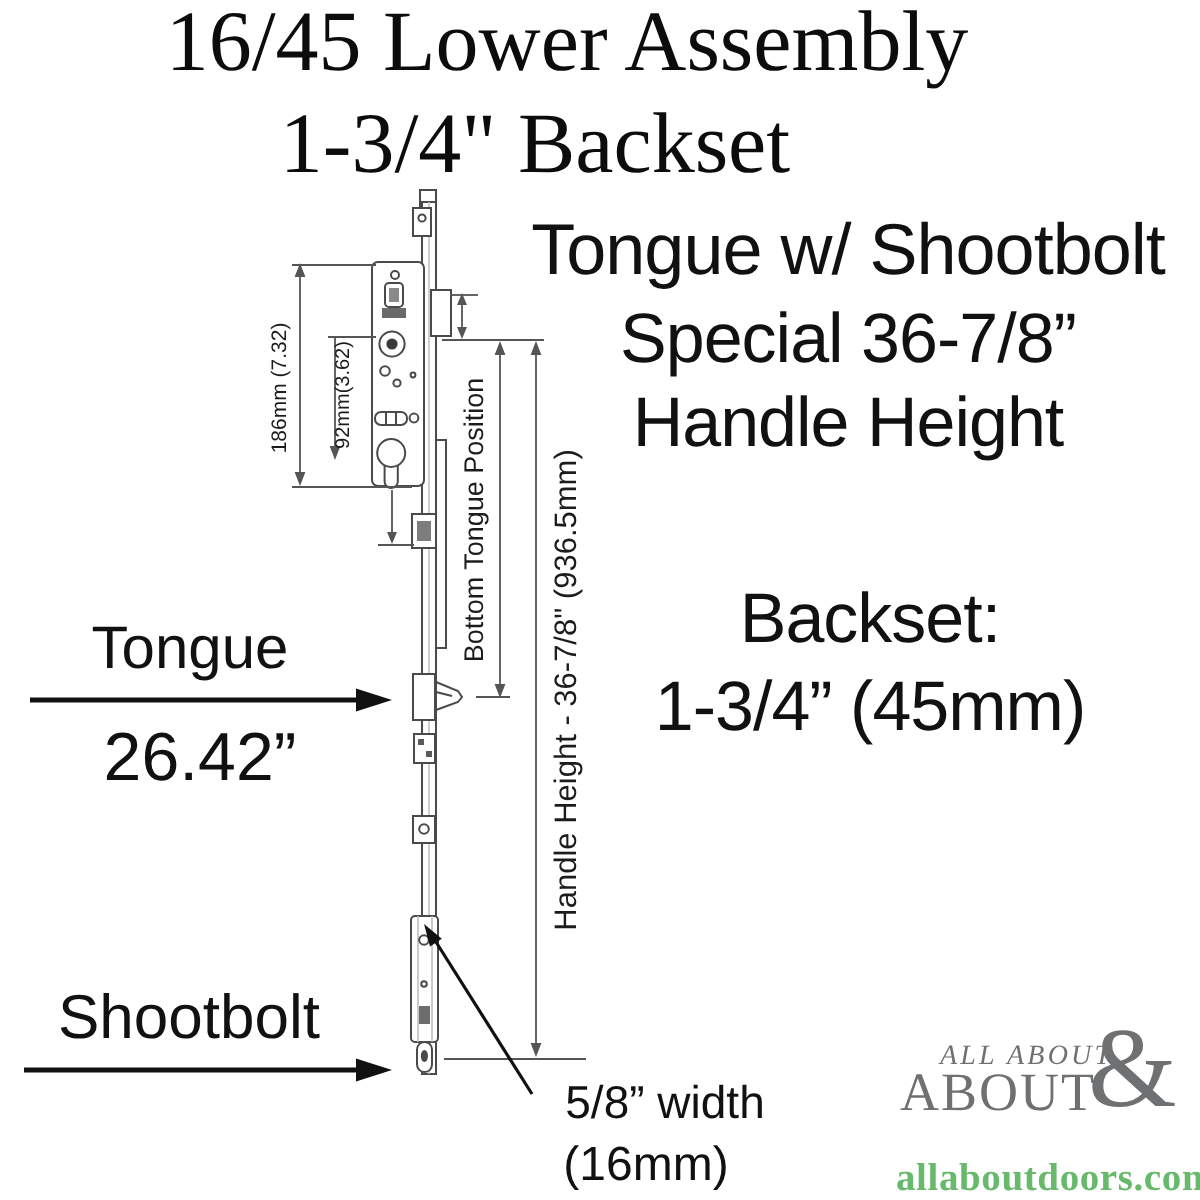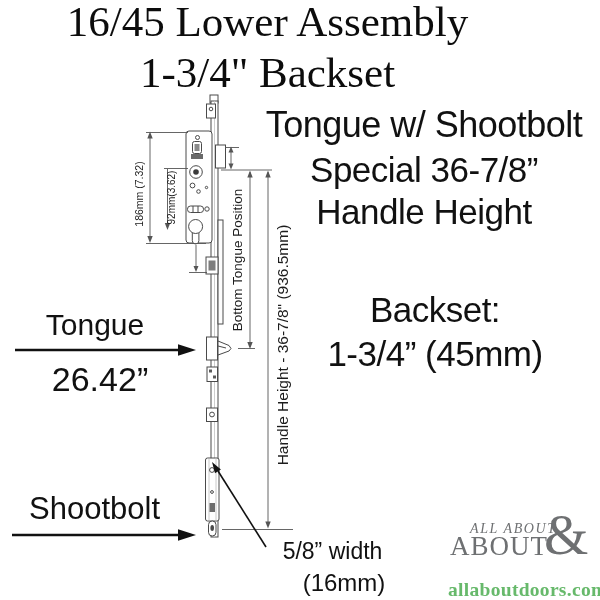--- a/index.html
+++ b/index.html
@@ -14,36 +14,36 @@
   
   .logo{color:var(--logo-gray,#6e7072);font-family:"Liberation Serif",serif;}
   .logo .small-caps{font-size:14px;letter-spacing:1.6px;font-style:italic;}
   .logo .big{font-size:27px;letter-spacing:1px;line-height:1;}
   .logo .amp{font-size:57px;line-height:1;}
   .logo .url{color:var(--logo-green,#67b96b);font-weight:bold;font-size:19.5px;letter-spacing:0.3px;}
 </style>
 </head>
 <body>
 
-<div class="abs ctr title" style="left:0;top:5;width:535px;">16/45 Lower Assembly</div>
+<div class="abs ctr title" style="left:16px;top:5;width:535px;">16/45 Lower Assembly</div>
 <div class="abs ctr title" style="left:0;top:51px;width:535px;">1-3/4" Backset</div>
 
 <div class="abs ctr note" style="left:264px;top:107px;width:320px;font-size:36px;">Tongue w/ Shootbolt</div>
 <div class="abs ctr note" style="left:264px;top:152px;width:320px;">Special 36-7/8”</div>
 <div class="abs ctr note" style="left:264px;top:194px;width:320px;">Handle Height</div>
 
 <div class="abs ctr note" style="left:315px;top:292px;width:240px;">Backset:</div>
 <div class="abs ctr note" style="left:315px;top:336px;width:240px;">1-3/4” (45mm)</div>
 
 <div class="abs ctr callout" style="left:20px;top:310px;width:150px;font-size:30px;">Tongue</div>
 <div class="abs ctr callout" style="left:25px;top:362px;width:150px;font-size:34px;">26.42”</div>
 <div class="abs ctr callout" style="left:12px;top:493px;width:165px;font-size:31px;">Shootbolt</div>
 
 <div class="abs ctr callout" style="left:260px;top:540px;width:145px;font-size:23px;">5/8” width</div>
-<div class="abs ctr callout" style="left:284px;top:571px;width:120px;font-size:24px;text-align:center;">(16mm)</div>
+<div class="abs ctr callout" style="left:263px;top:571px;width:120px;font-size:24px;text-align:center;">(16mm)</div>
 
 <svg class="abs" style="left:0;top:0;" width="600" height="600" viewBox="0 0 600 600">
 
   <g stroke="#4a4a4a" stroke-width="1" fill="none">
 
     <rect x="210" y="95" width="8" height="8" fill="#fff"></rect>
 
     <rect x="211" y="101" width="7" height="436" fill="#fff"></rect>
     <line x1="214.5" y1="101" x2="214.5" y2="537" stroke="#c2c2c2" stroke-width="0.8"></line>
 

